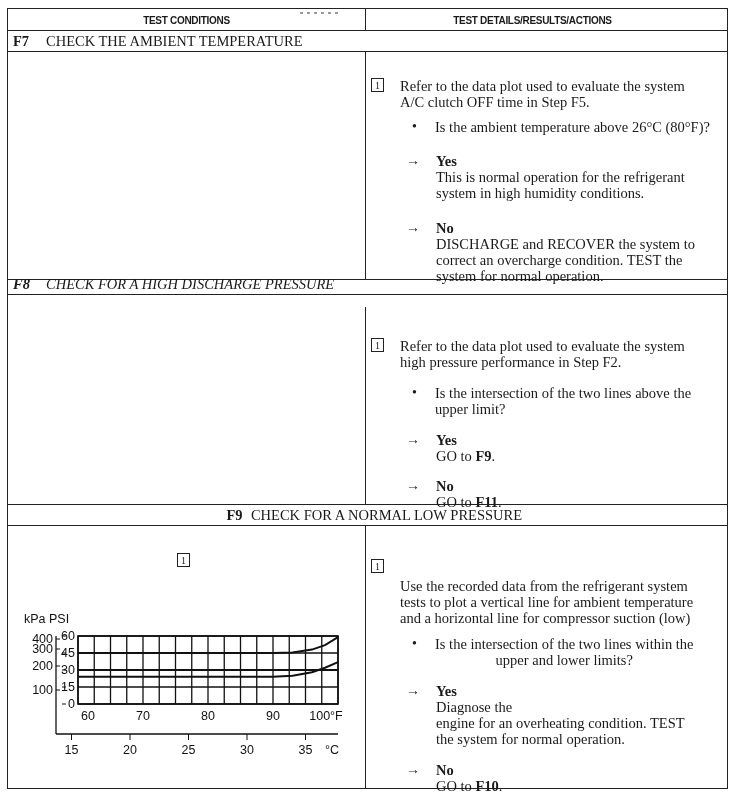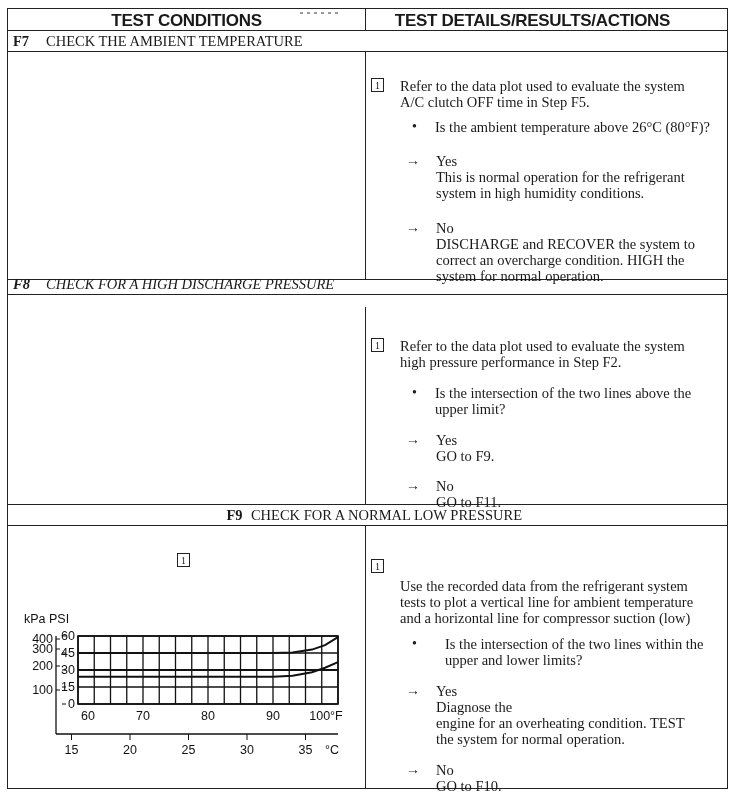--- a/index.html
+++ b/index.html
@@ -4,34 +4,34 @@
 <style>
   html, body { margin: 0; padding: 0; background: #ffffff; }
   body { width: 742px; height: 800px; position: relative; overflow: hidden;
          font-family: "Liberation Serif", serif; color: #1a1a1a; }
   .page-mark { position: absolute; left: 300px; top: 0px; width: 120px; height: 4px; }
   .page-mark span { display: inline-block; width: 3px; height: 2px; background: #999; margin-right: 4px; }
   .tbl { position: absolute; left: 7px; top: 8px; width: 721px; height: 781px;
          border: 1.5px solid #222; box-sizing: border-box; }
   .hdr { position: absolute; left: 0; top: 0; width: 100%; height: 22px; border-bottom: 1.5px solid #222; box-sizing: border-box; }
   .hdr .h { position: absolute; top: 0; height: 22px; line-height: 23px; text-align: center;
-            font-family: "Liberation Sans", sans-serif; font-weight: bold; font-size: 17px; letter-spacing: -0.3px; }
+            font-family: "Liberation Sans", sans-serif; font-weight: bold; font-size: 10px; letter-spacing: -0.3px; }
   .hdr .h.l { left: 0; width: 358px; border-right: 1.5px solid #222; box-sizing: border-box; }
   .hdr .h.r { left: 344px; width: 361px; }
   .sec { position: absolute; left: 0; width: 100%; height: 21px; border-bottom: 1.5px solid #222; box-sizing: border-box;
          font-size: 14.5px; line-height: 21px; padding-left: 5px; }
   .sec .code { font-weight: bold; display: inline-block; width: 33px; }
   .body-row { position: absolute; left: 0; width: 100%; box-sizing: border-box; }
   .body-row .lcol { position: absolute; left: 0; top: 0; bottom: 0; width: 358px; border-right: 1.5px solid #222; box-sizing: border-box; }
   .body-row .rcol { position: absolute; left: 358px; top: 0; bottom: 0; right: 0; }
   .boxnum { position: absolute; width: 13px; height: 14px; border: 1px solid #222; font-size: 10px; line-height: 14px; text-align: center; box-sizing: border-box; background:#fff; }
   .para { position: absolute; font-size: 14.5px; line-height: 16px; }
   .bullet { position: absolute; font-size: 14px; }
   .arrow { position: absolute; font-size: 14px; }
-  .bold { font-weight: normal; }
+  .bold { font-weight: bold; }
   .chart { position: absolute; left: 0; top: 0; }
   .chart text { font-family: "Liberation Sans", sans-serif; font-size: 12.5px; fill: #111; }
 </style>
 </head>
 <body>
 
 <div class="page-mark"><span></span><span></span><span></span><span></span><span></span><span></span></div>
 
 <div class="tbl">
 
@@ -56,21 +56,21 @@
       <div class="arrow" style="left:40px;top:101px;">→</div>
       <div class="para" style="left:70px;top:101px;">
         <div class="bold">Yes</div>
         <div>This is normal operation for the refrigerant</div>
         <div>system in high humidity conditions.</div>
       </div>
       <div class="arrow" style="left:40px;top:168px;">→</div>
       <div class="para" style="left:70px;top:168px;">
         <div class="bold">No</div>
         <div>DISCHARGE and RECOVER the system to</div>
-        <div>correct an overcharge condition. HIGH the</div>
+        <div>correct an overcharge condition. TEST the</div>
         <div>system for normal operation.</div>
       </div>
     </div>
   </div>
 
   <div class="sec" style="top:265px;font-style:italic;">
     <span class="code">F8</span><span>CHECK FOR A HIGH DISCHARGE PRESSURE</span>
   </div>
   <div class="body-row" style="top:298px;height:198px;border-bottom:1.5px solid #222;">
     <div class="lcol"></div>
@@ -173,21 +173,21 @@
       </svg>
     </div>
     <div class="rcol">
       <div class="boxnum" style="left:5px;top:33px;">1</div>
       <div class="para" style="left:34px;top:32px;margin-top:20px;">
         <div>Use the recorded data from the refrigerant system</div>
         <div>tests to plot a vertical line for ambient temperature</div>
         <div>and a horizontal line for compressor suction (low)</div>
       </div>
       <div class="bullet" style="left:46px;top:110px;">•</div>
-      <div class="para" style="left:79px;top:110px;">
+      <div class="para" style="left:69px;top:110px;text-align:center;">
         <div>Is the intersection of the two lines within the</div>
         <div>upper and lower limits?</div>
       </div>
       <div class="arrow" style="left:40px;top:157px;">→</div>
       <div class="para" style="left:70px;top:157px;">
         <div class="bold">Yes</div>
         <div>Diagnose the</div>
         <div>engine for an overheating condition. TEST</div>
         <div>the system for normal operation.</div>
       </div>

